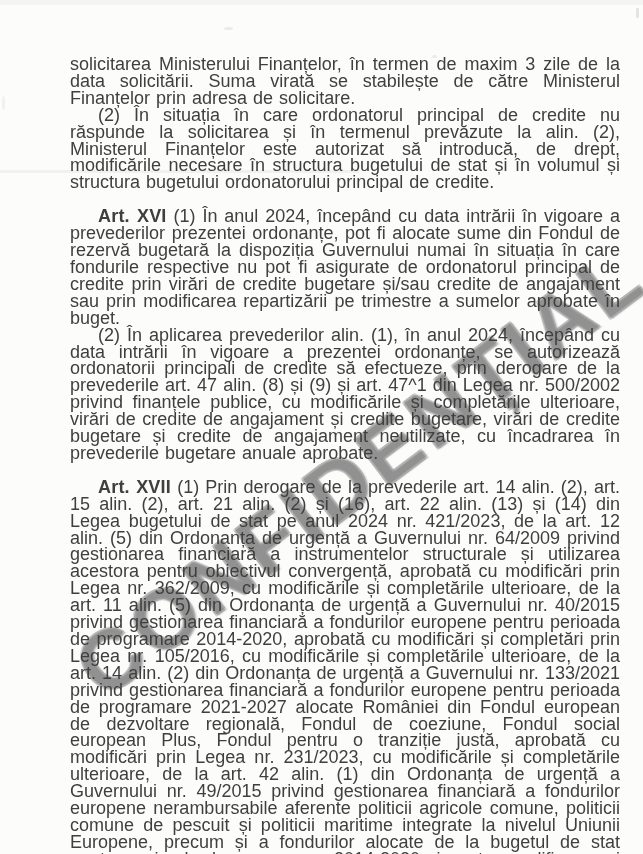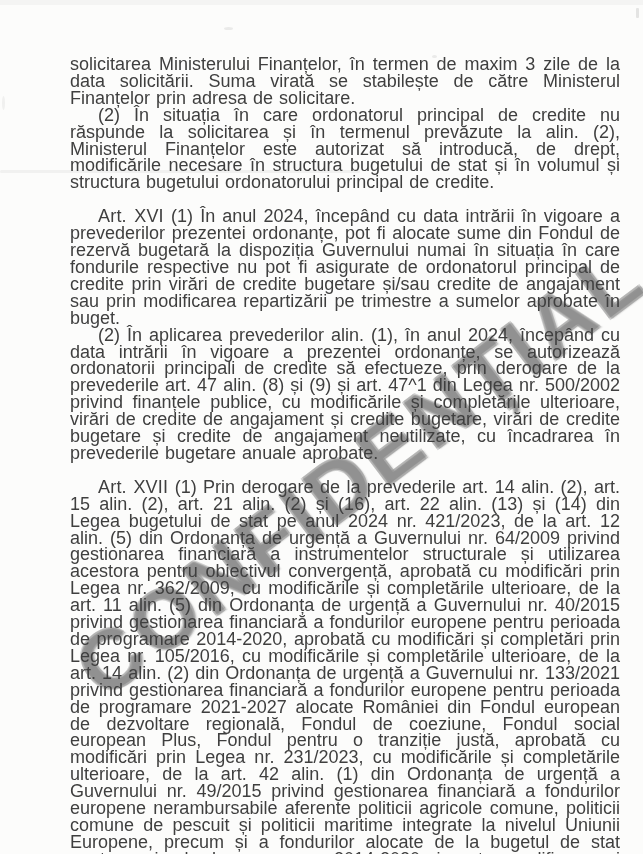--- a/index.html
+++ b/index.html
@@ -34,21 +34,21 @@
     margin: 0;
     word-spacing: 1px;
   }
   .para.indent {
     text-indent: 28px;
   }
   .para.block-gap {
     margin-top: 17px;
   }
   .para strong {
-    font-weight: normal;
+    font-weight: bold;
     letter-spacing: 0.2px;
   }
   
   .watermark {
     position: absolute;
     left: 20px;
     top: 420px;
     width: 700px;
     height: 130px;
     transform: rotate(-37deg);

